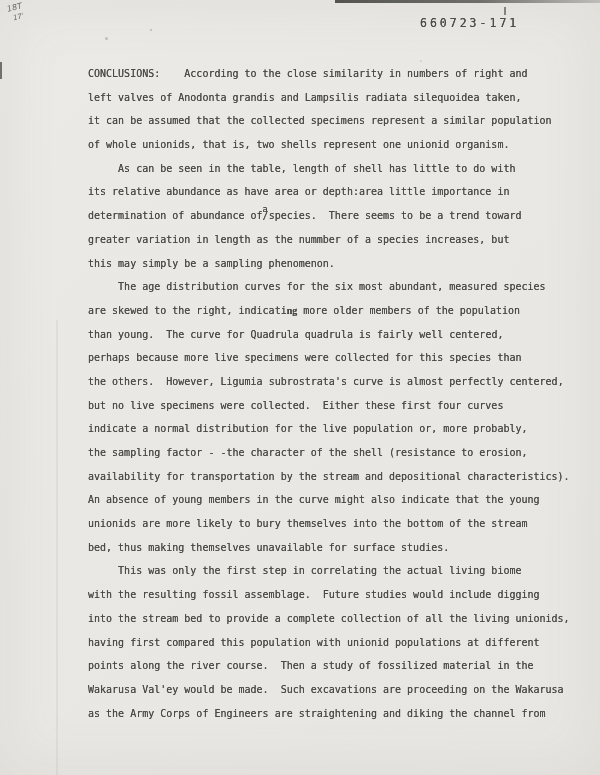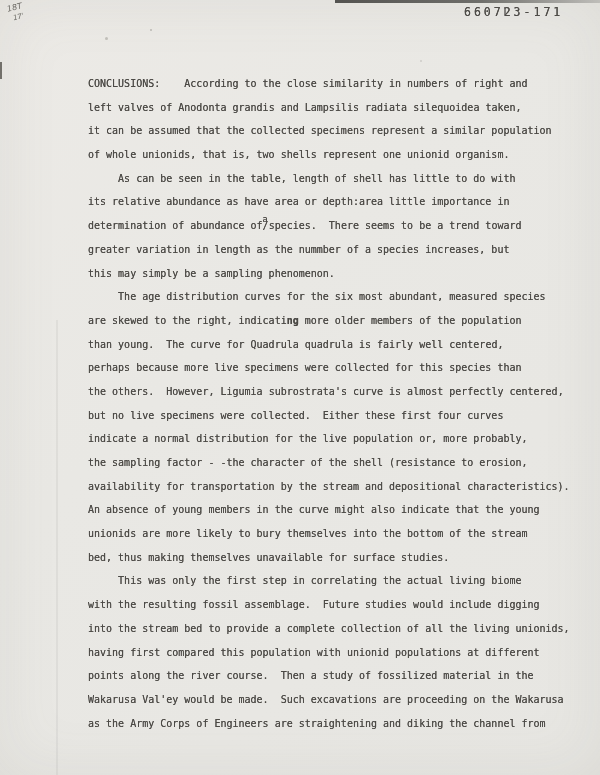--- a/index.html
+++ b/index.html
@@ -19,27 +19,26 @@
   }
   .top-strip {
     position: absolute;
     left: 335px; top: 0;
     width: 265px; height: 3px;
     background: linear-gradient(90deg, #3a3a38 0%, #5a5a57 55%, #b9b8b4 100%);
     opacity: 0.85;
   }
   .corner-code {
     position: absolute;
-    left: 420px; top: 5px;
+    left: 420px; top: 16px;
     font-family: "DejaVu Sans Mono", monospace;
     font-size: 11.5px;
     letter-spacing: 3px;
     color: #4e4c48;
     text-shadow: 0 0 0.5px #4e4c48;
-    margin-left: 44px;
   }
   .hw-mark {
     position: absolute;
     font-family: "DejaVu Sans", sans-serif;
     font-style: italic;
     color: #6b6964;
     transform: rotate(-14deg);
   }
   .hw-1 { left: 7px; top: 3px; font-size: 8px; }
   .hw-2 { left: 13px; top: 13px; font-size: 7px; }
@@ -62,35 +61,35 @@
     opacity: .7;
   }
   .left-streak {
     position: absolute;
     left: 56px; top: 320px;
     width: 2px; height: 455px;
     background: rgba(90,88,82,0.07);
   }
   .typed-text {
     position: absolute;
-    left: 88px; top: 72px;
+    left: 88px; top: 62px;
     width: 505px;
     font-family: "DejaVu Sans Mono", monospace;
     font-size: 10px;
     line-height: 23.7px;
     color: #4b4945;
     text-shadow: 0 0 0.45px rgba(75,73,69,0.85);
     white-space: pre;
   }
   .typed-text .line { height: 23.7px; }
   .typed-text .u {
     text-decoration-thickness: 1px;
     text-underline-offset: 2.5px;
   }
-  .typed-text .b { font-weight: bold; }
+  .typed-text .b { font-weight: bold; font-family: Liberation Serif, serif; }
   .typed-text .sup {
     display: inline-block;
     width: 0;
     overflow: visible;
     font-size: 8.5px;
     transform: translateY(-7px);
   }
 </style>
 </head>
 <body>

